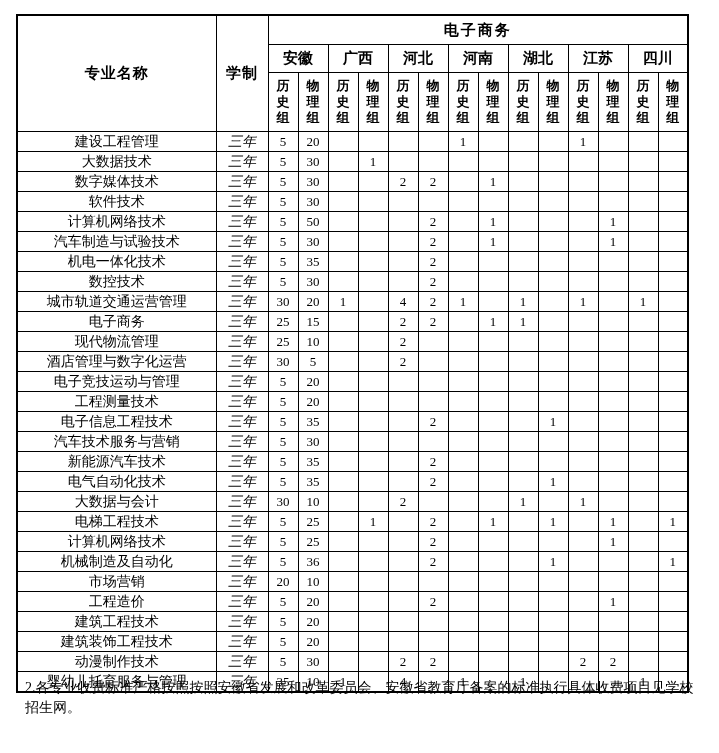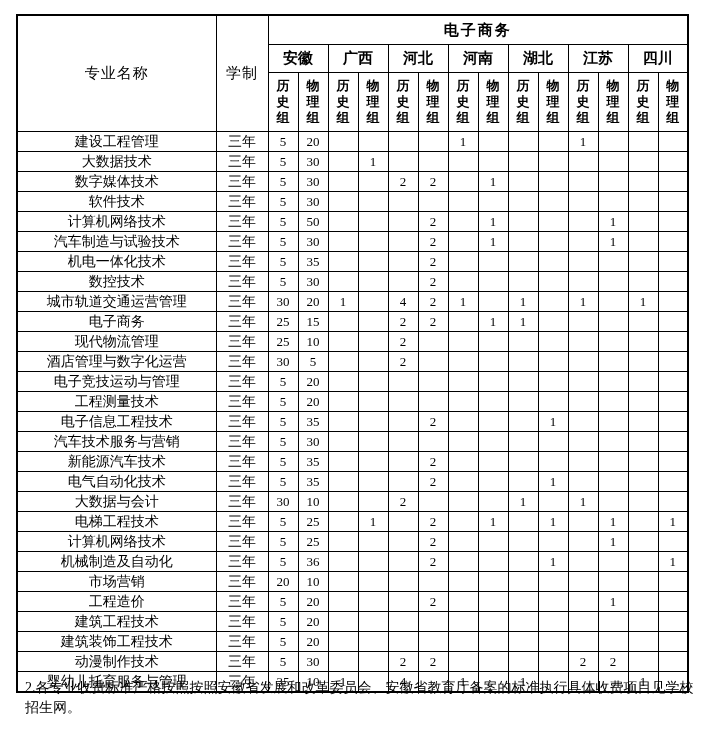--- a/index.html
+++ b/index.html
@@ -24,25 +24,25 @@
     border:1px solid #000;
     padding:0;
     text-align:center;
     vertical-align:middle;
     overflow:hidden;
   }
   col.c-major { width:199px; }
   col.c-dur   { width:52px; }
   col.c-plan  { width:30px; }
   th.h-group   { height:28px; font-size:15px; font-weight:bold; letter-spacing:2px; }
-  th.h-main    { font-size:15px; font-weight:normal; letter-spacing:1px; }
+  th.h-main    { font-size:15px; font-weight:bold; letter-spacing:1px; }
   th.h-prov    { height:27px; font-size:15px; font-weight:bold;margin-top:48px; }
   th.h-sub     { height:58px; font-size:13px; font-weight:bold; white-space:pre-line; line-height:16px; }
   td.major-cell    { height:19px; font-size:14px; }
-  td.duration-cell { font-size:14px; }
+  td.duration-cell { font-size:14px; font-style:italic; }
   td.plan-cell     { font-size:13px; font-family:"Liberation Serif","DejaVu Serif",serif; }
   .notes {
     position:absolute;
     left:25px;
     top:678px;
     width:682px;
     font-size:14px;
     line-height:19.5px;
   }
   .notes div { white-space:normal; }

